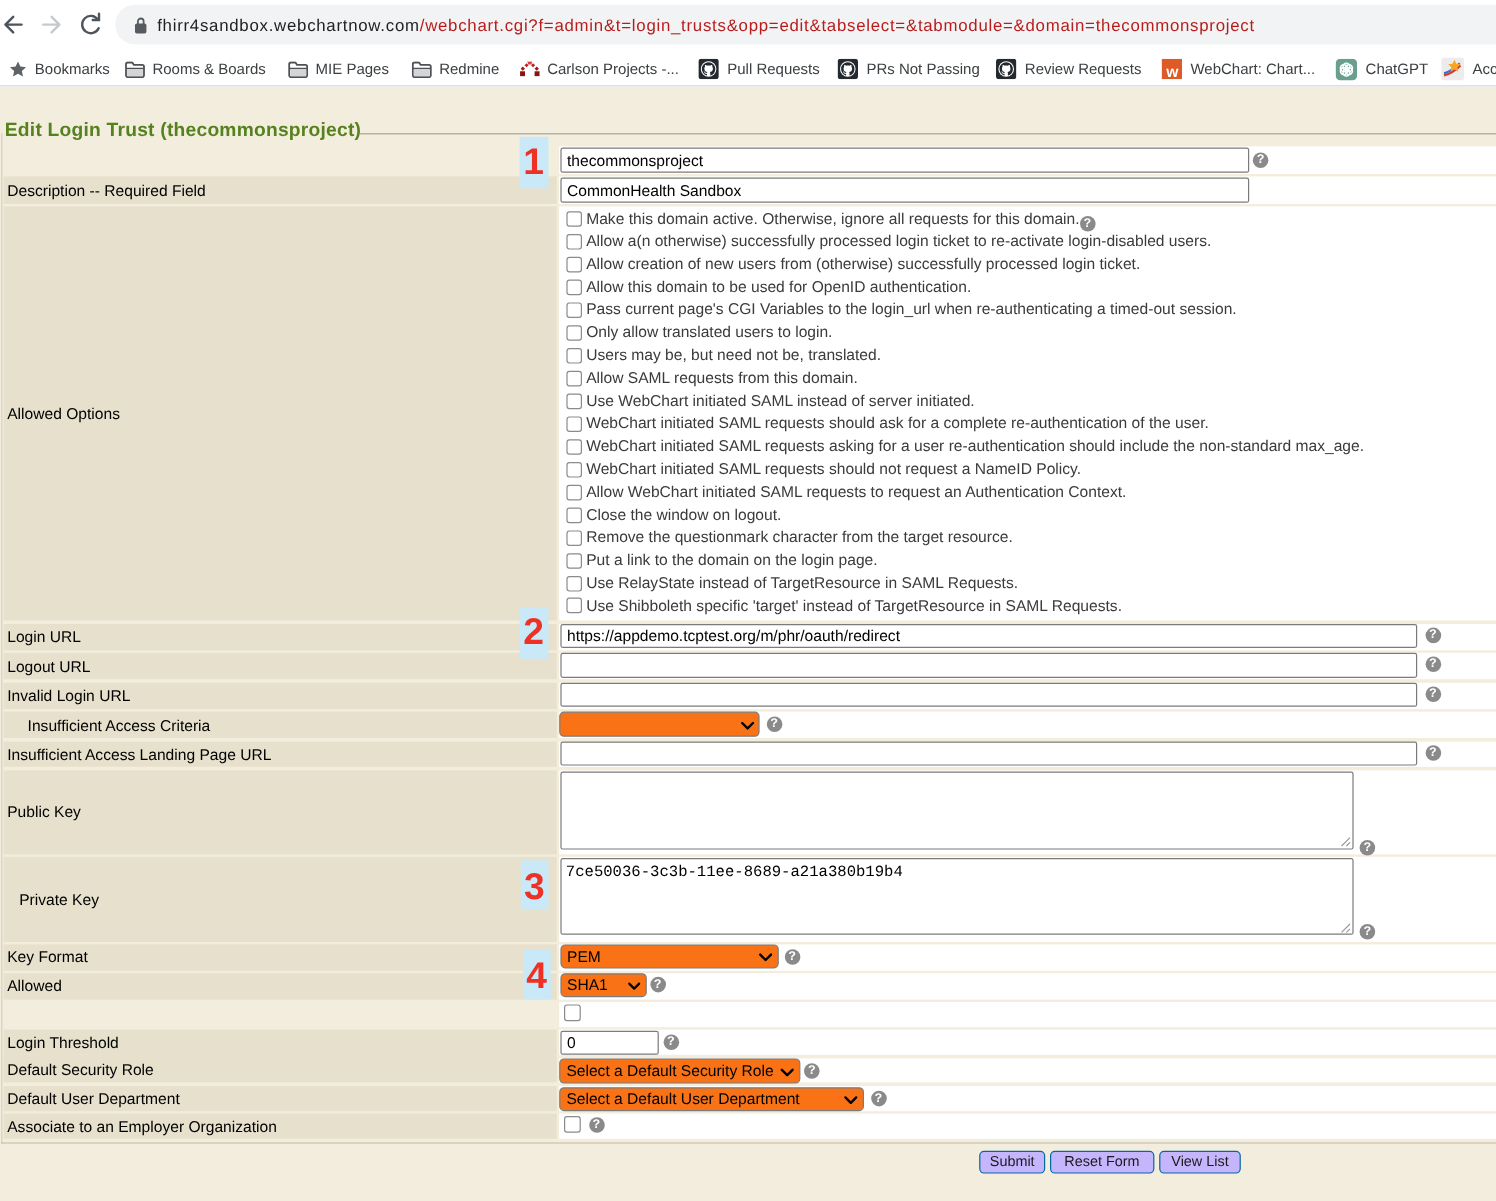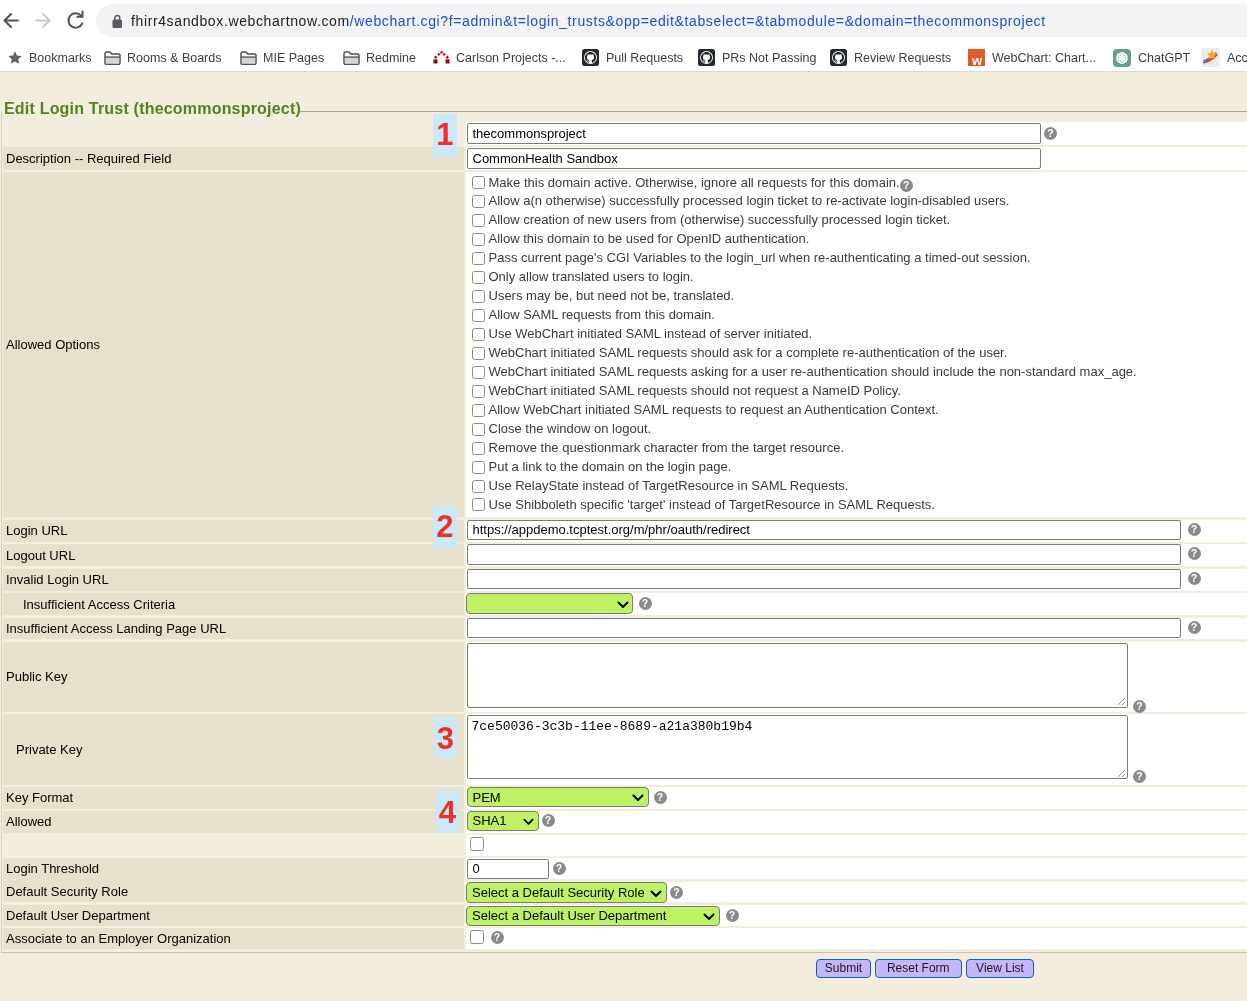--- a/index.html
+++ b/index.html
@@ -4,34 +4,34 @@
 <style>
 * { margin:0; padding:0; box-sizing:border-box; }
 html,body { width:1247px; height:1001px; overflow:hidden; background:#fff;
   font-family:"Liberation Sans", sans-serif; }
 #chrome { position:absolute; left:0; top:0; width:1247px; height:72px; background:#fff;
   border-bottom:1px solid #d7d9dc; }
 #pill { position:absolute; left:96px; top:4px; width:1210px; height:33px;
   background:#f1f3f4; border-radius:16.5px; }
 #urltext { position:absolute; left:131px; top:13px; font-size:14px; color:#202124;
   letter-spacing:0.62px; white-space:nowrap; }
-#urltext .gray { color:#1d4ed8;margin-top:45px; }
+#urltext .gray { color:#b91c1c;margin-top:45px; }
 .bmitem { position:absolute; top:44px; height:27px; display:flex; align-items:center;
   font-size:12.5px; color:#3c4043; white-space:nowrap; }
 #page { position:absolute; left:0; top:72px; width:1247px; height:929px; background:#f2eddc; }
 #title { position:absolute; left:4px; top:28px; font-size:16px; font-weight:bold;
   color:#55821e; letter-spacing:0.2px; }
 .fline { position:absolute; background:#a9a597; }
 .lab { position:absolute; left:3px; width:461px; background:#e6e0cc; color:#000;
   font-size:13px; display:flex; align-items:center; padding-left:3px; }
 .con { position:absolute; left:465.5px; width:781.5px; background:#fff; }
 .inp { position:absolute; background:#fff; border:1px solid #7b7b7b; border-radius:2px;
   font-size:13px; color:#000; display:flex; align-items:center; padding-left:5px;
   white-space:nowrap; }
-.sel { position:absolute; background:#bef264; border:1px solid #7b7b7b; border-radius:4px;
+.sel { position:absolute; background:#f97316; border:1px solid #7b7b7b; border-radius:4px;
   font-size:13px; color:#000; display:flex; align-items:center; padding-left:5px;
   white-space:nowrap; }
 .sel svg { position:absolute; }
 .cb { position:absolute; width:12.5px; height:12.5px; background:#fff;
   border:1.4px solid #8b8b8b; border-radius:2.5px; }
 .qm { position:absolute; width:13px; height:13px; background:#8a8a8a; border-radius:50%;
   color:#fff; font-size:10.5px; font-weight:bold; text-align:center; line-height:13.5px; }
 .cbline { position:absolute; left:471.5px; font-size:13px; color:#3b3b3b; white-space:nowrap; }
 .cbline .box { display:inline-block; width:13px; height:13px; background:#fff;
   border:1.4px solid #8b8b8b; border-radius:2.5px; vertical-align:-2.5px; margin-right:4px; }

